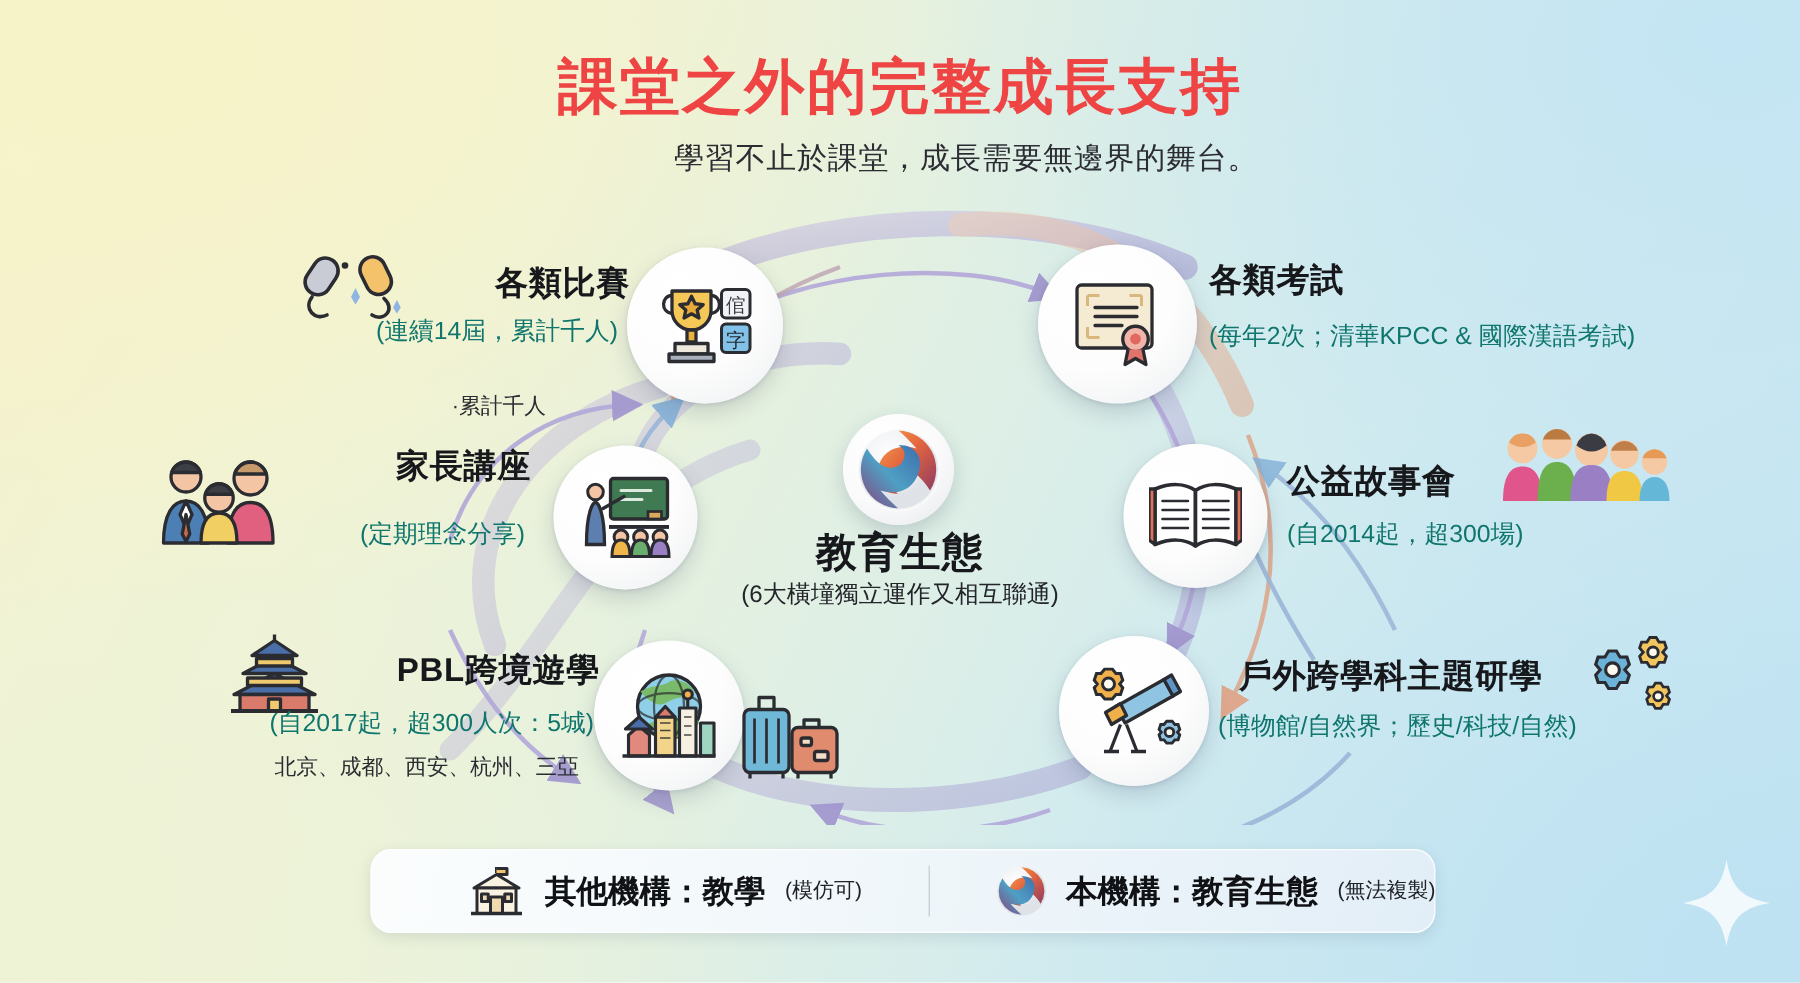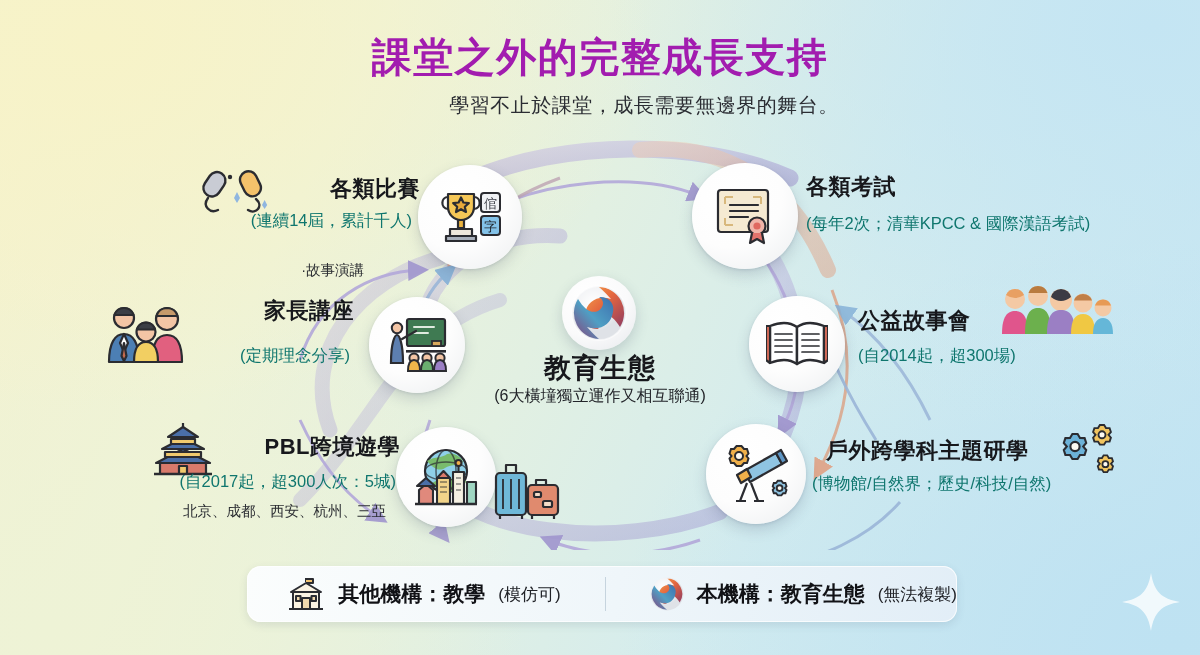--- a/index.html
+++ b/index.html
@@ -14,21 +14,21 @@
       radial-gradient(ellipse 900px 650px at 98% 98%,rgba(190,226,242,1) 0%, rgba(190,226,242,0) 62%),
       linear-gradient(115deg,#f6f2cd 0%, #eef3d8 26%, #e2f0e2 46%, #d4ecee 66%, #c4e5f3 100%);
   }
 
   .stage{position:absolute; inset:0;}
   .abs{position:absolute;}
 
   
   .title{
     left:0; top:30px; width:1200px; text-align:center;
-    font-size:40px; font-weight:bold; color:#a21caf; letter-spacing:1.5px;
+    font-size:40px; font-weight:bold; color:#ef4444; letter-spacing:1.5px;
   }
   .subtitle{
     left:0; top:92px; width:1200px; text-align:center;
     font-size:20px; color:#2b2d33; letter-spacing:.5px;margin-left:44px;
   }
 
   
   .swirl{left:0; top:120px; width:1200px; height:430px;}
 
   
@@ -52,21 +52,21 @@
 
   
   .legend{
     left:247px; top:566px; width:710px; height:56px; border-radius:14px;
     background:linear-gradient(100deg,#fbfdfd 0%,#eff6fa 52%,#e2eef7 100%);
     box-shadow:0 3px 9px rgba(60,80,110,.13), inset 0 0 0 1px rgba(255,255,255,.75);
     display:flex; align-items:center; justify-content:flex-end; gap:44px;
   }
   .lg-item{display:flex;align-items:center;gap:13px;}
   .lg-b{font-size:21px;font-weight:bold;color:#111216;white-space:nowrap;}
-  .lg-n{font-size:17px;color:#212328;white-space:nowrap;}
+  .lg-n{font-size:14px;color:#212328;white-space:nowrap;}
   .lg-div{width:1px;height:34px;background:#c6d4de;}
 
   .sparkle{right:18px; bottom:22px; width:62px; height:62px;}
 </style>
 </head>
 <body>
 
 <div class="stage">
 
   <div class="abs title">課堂之外的完整成長支持</div>
@@ -132,21 +132,21 @@
       <circle cx="34" cy="9" r="2.2" fill="#2b2c31"></circle>
     </svg>
   </div>
   <div class="abs r" style="left:0; top:174px; width:420px;">
     <div class="lbl-h">各類比賽</div>
   </div>
   <div class="abs r" style="left:0; top:210px; width:412px;">
     <div class="lbl-s">(連續14屆，累計千人)</div>
   </div>
   <div class="abs r" style="left:0; top:261px; width:364px;">
-    <div class="lbl-t">·故事演講</div>
+    <div class="lbl-t">·累計千人</div>
   </div>
   <div class="abs node" style="left:418px; top:165px; width:104px; height:104px;">
     <svg width="66" height="56" viewBox="0 0 66 56">
       <g stroke="#2b2c31" stroke-width="2.2" stroke-linejoin="round">
         <path d="M11,5 h26 v13 a13,13 0 0 1 -26,0 z" fill="#f5c757"></path>
         <path d="M11,8 C4,8 3,19 11,20" fill="none"></path>
         <path d="M37,8 C44,8 45,19 37,20" fill="none"></path>
         <path d="M21,31 h6 v8 h-6 z" fill="#eab33f"></path>
         <path d="M13,40 h22 v7 h-22 z" fill="#efe8dc"></path>
         <path d="M9,47 h30 v5 h-30 z" fill="#a9b0bb"></path>

